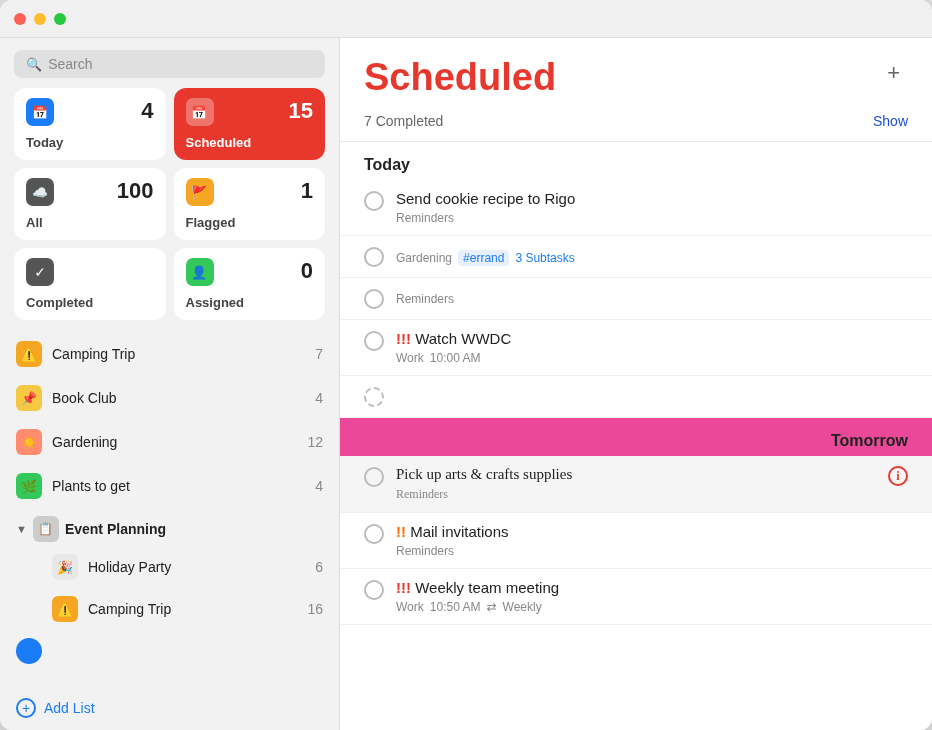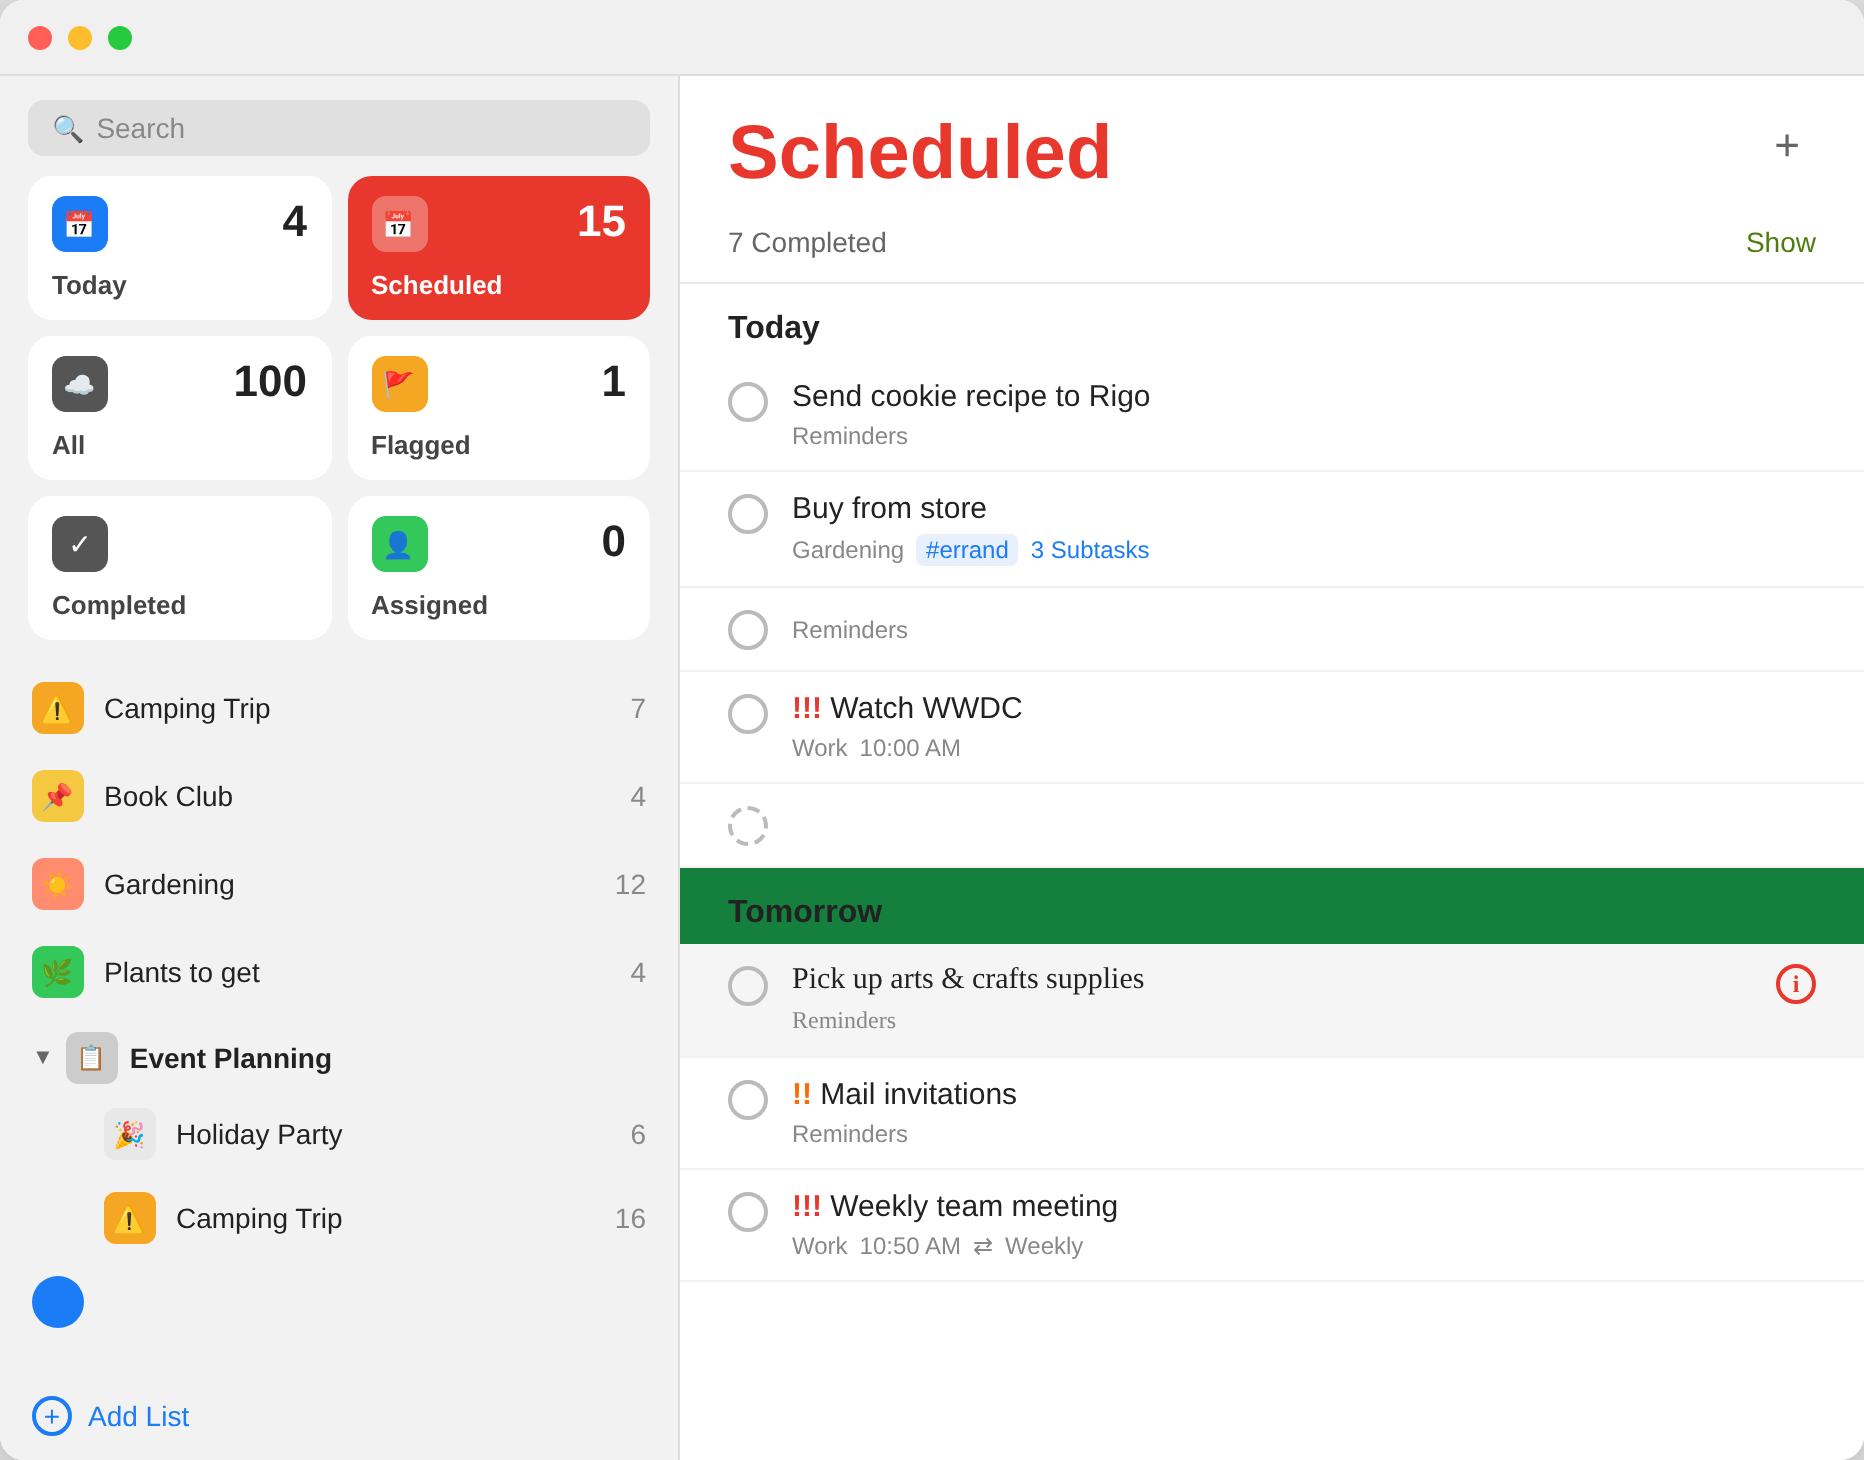--- a/index.html
+++ b/index.html
@@ -242,21 +242,21 @@
       justify-content: space-between;
       padding: 6px 24px 12px;
       border-bottom: 1px solid #e8e8e8;
       flex-shrink: 0;
     }
     .completed-count {
       font-size: 14px;
       color: #666;
     }
     .show-btn {
-      color: #4d7c0f;
+      color: #1d4ed8;
       font-size: 14px;
       font-weight: 500;
       cursor: pointer;
     }
     .reminders-list {
       flex: 1;
       overflow-y: auto;
       padding: 0;
     }
     .section-header {
@@ -321,21 +321,22 @@
       color: #e8382d;
       display: flex;
       align-items: center;
       justify-content: center;
       font-size: 12px;
       font-weight: 700;
       flex-shrink: 0;
       cursor: pointer;
     }
     .section-tomorrow {
-      background: #15803d;
+      background: #ec4899;
+      text-align: right;
     }
   </style>
 </head>
 <body>
 
 <div class="app-window">
 
   <div class="title-bar">
     <div class="traffic-light tl-red"></div>
     <div class="traffic-light tl-yellow"></div>
@@ -484,21 +485,20 @@
             <div class="reminder-title">Send cookie recipe to Rigo</div>
             <div class="reminder-subtitle">
               <span>Reminders</span>
             </div>
           </div>
         </div>
 
         <div class="reminder-item">
           <div class="reminder-circle"></div>
           <div class="reminder-body">
-            <div class="reminder-title">Buy from store</div>
             <div class="reminder-subtitle">
               <span>Gardening</span>
               <span class="tag-pill">#errand</span>
               <span class="subtask-link">3 Subtasks</span>
             </div>
           </div>
         </div>
 
         <div class="reminder-item">
           <div class="reminder-circle"></div>

